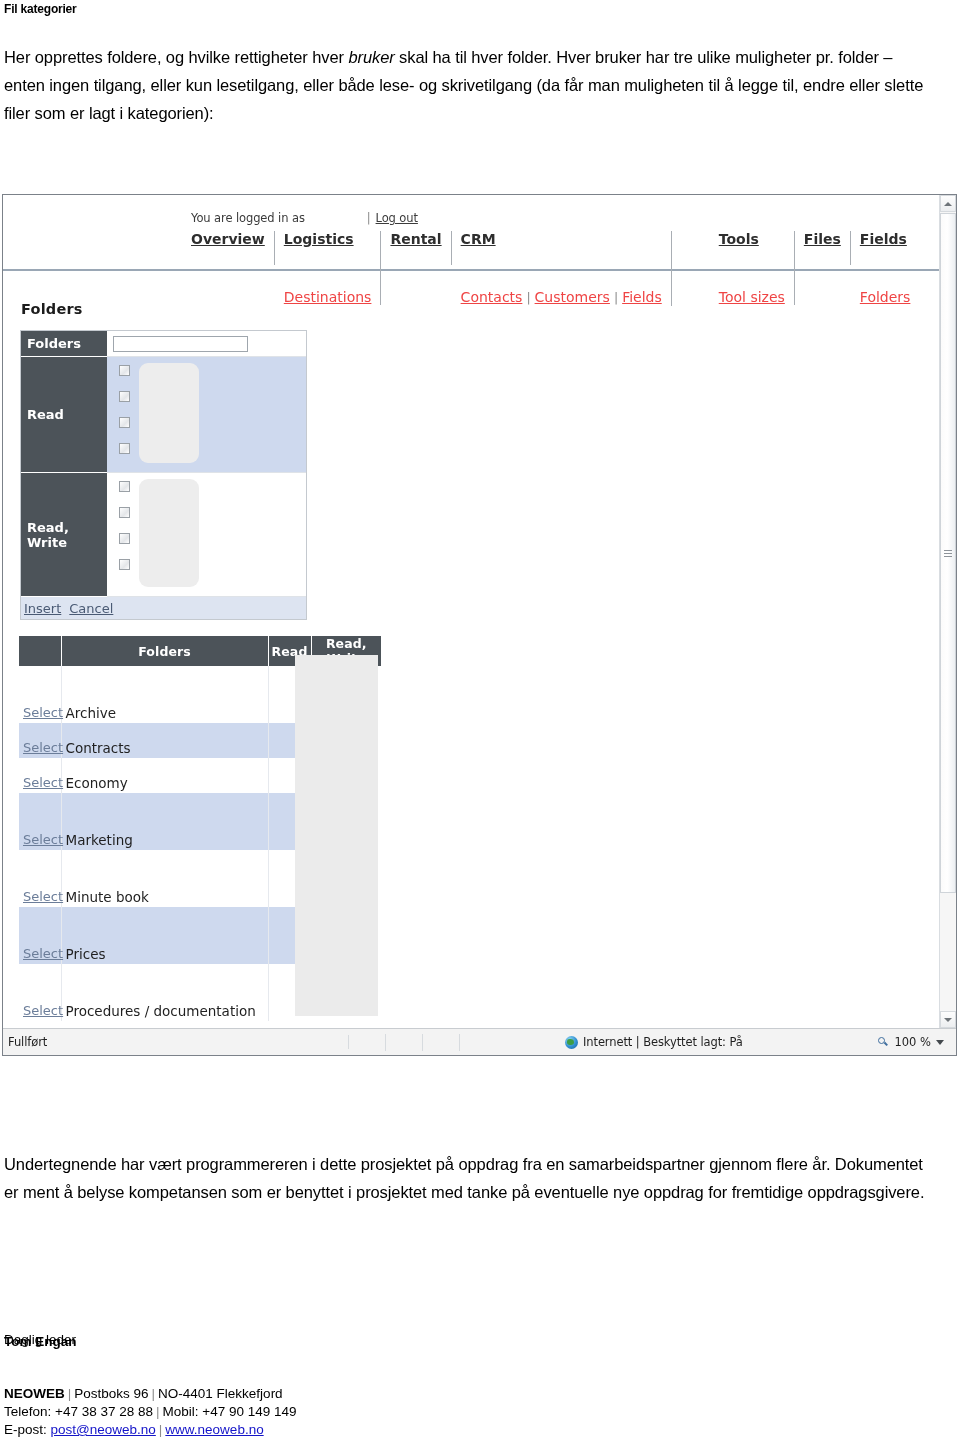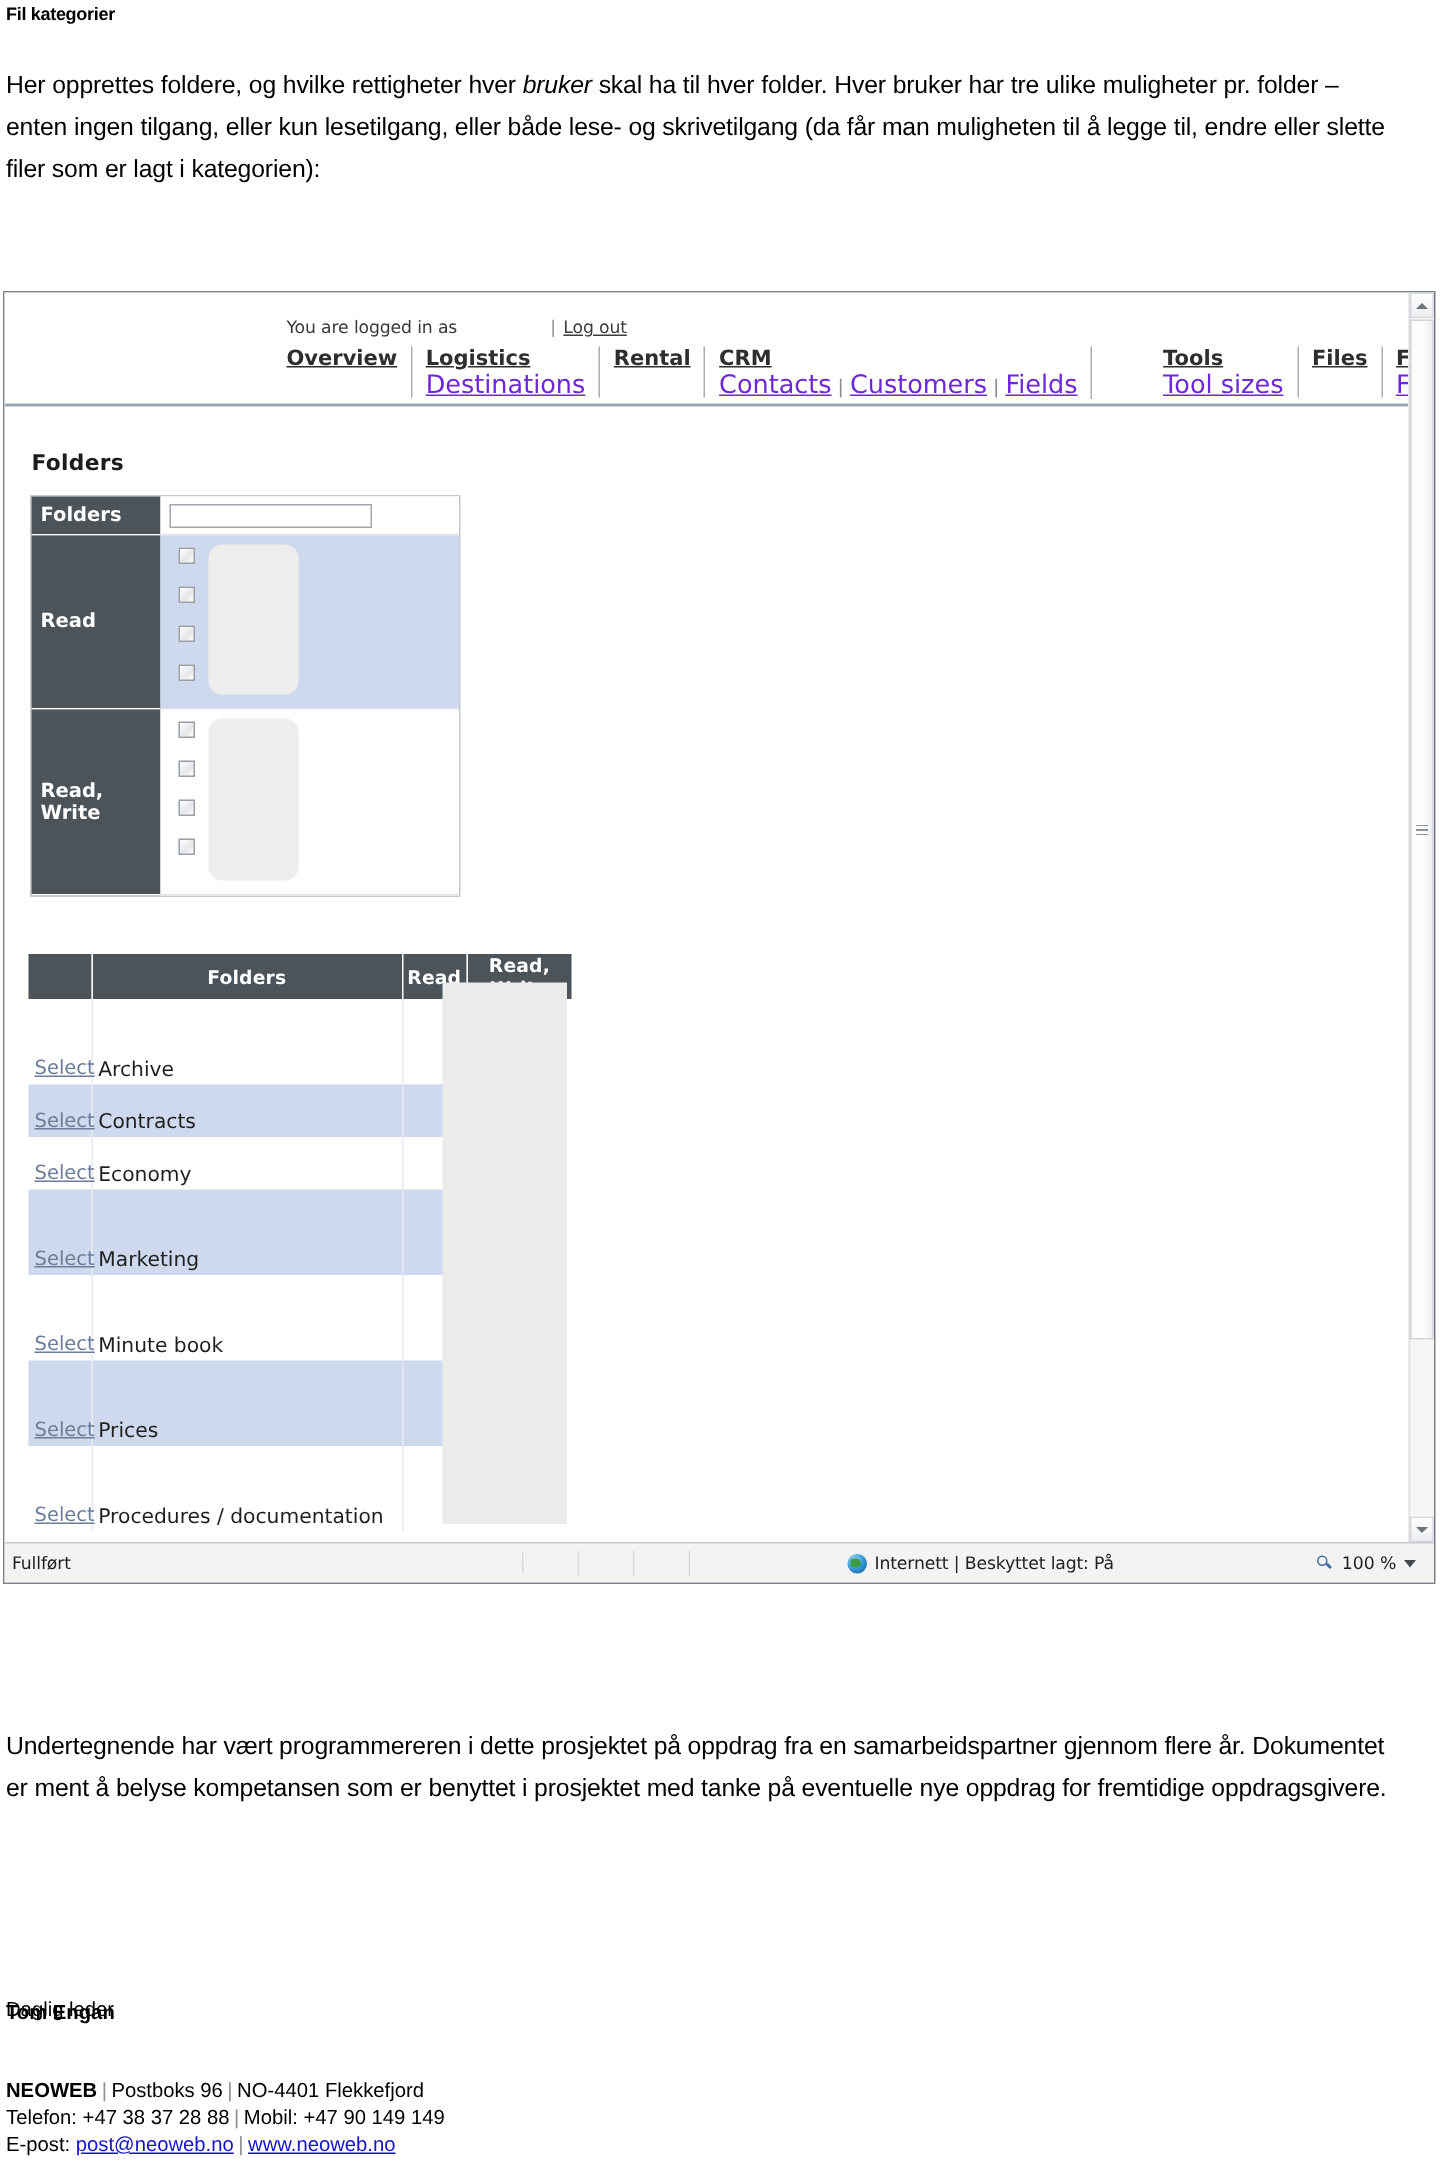--- a/index.html
+++ b/index.html
@@ -117,24 +117,25 @@
     white-space: nowrap;
     line-height: 17px;
   }
   .nav-subs {
     display: flex;
     align-items: baseline;
     line-height: 16px;
     margin-top: 1px;
   }
   .nav-sub {
-    font-size: 17px;
-    color: #6d28d9;
+    font-size: 14px;
+    color: #ef4444;
     text-decoration: underline;
     white-space: nowrap;
+    margin-top: 40px;
   }
   .nav-subsep {
     font-size: 12.5px;
     color: #8b8b8b;
     margin: 0 4px;
   }
   .nav-spacer { width: 38px; }
 
   
   .page-title {
@@ -541,20 +542,24 @@
           <div class="chk-list">
             <span class="chk"></span>
             <span class="chk"></span>
             <span class="chk"></span>
             <span class="chk"></span>
           </div>
           <div class="chk-labels"></div>
         </div>
       </div>
 
+      <div class="form-footer">
+        <a href="#">Insert</a>
+        <a href="#">Cancel</a>
+      </div>
     </div>
 
     <table class="grid">
       <colgroup>
         <col style="width:42px">
         <col style="width:207px">
         <col style="width:43px">
         <col style="width:70px">
       </colgroup>
       <thead>

